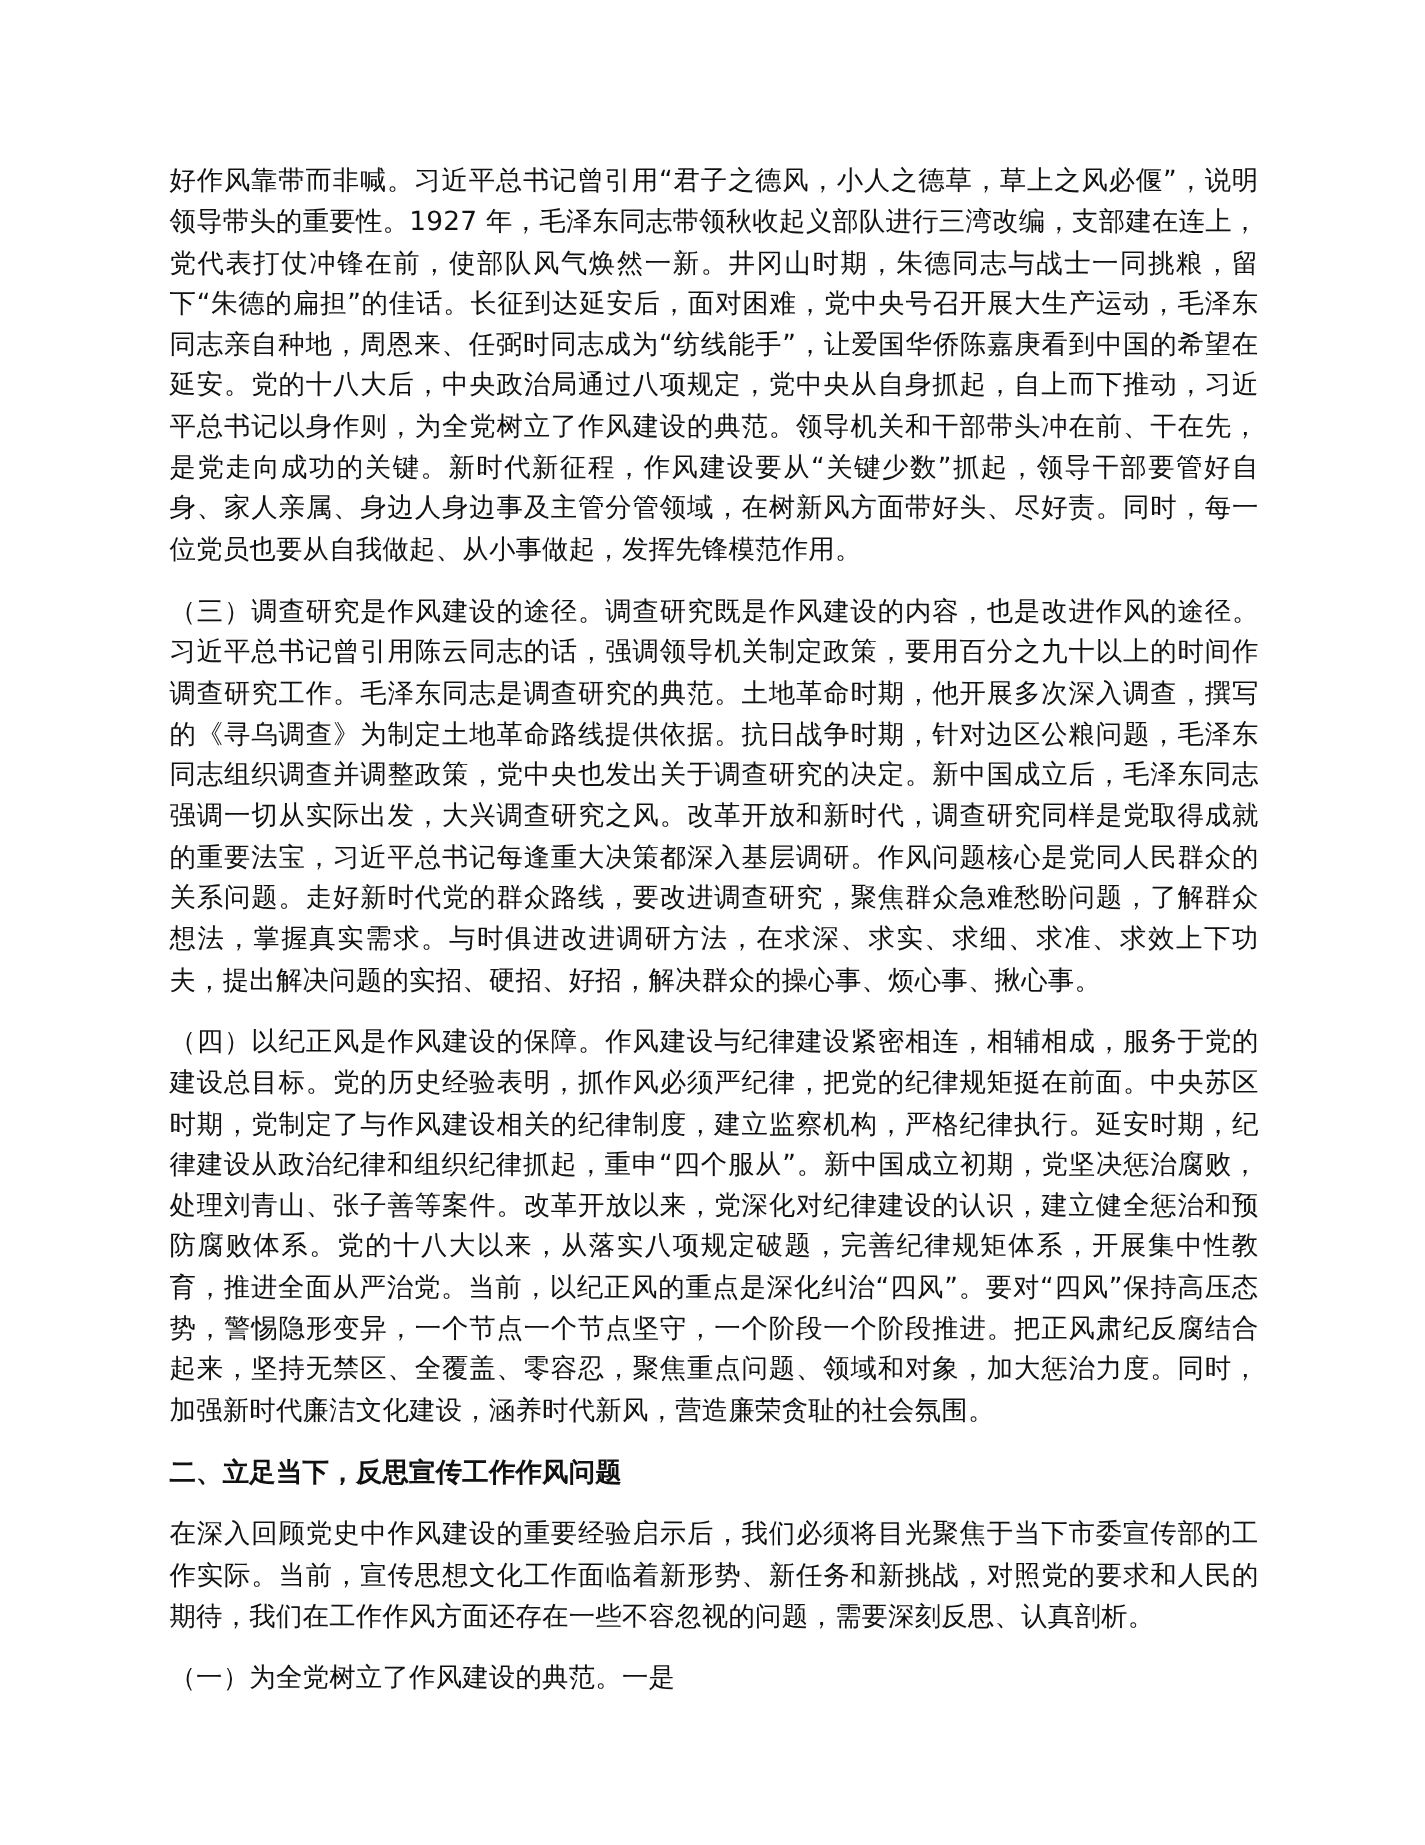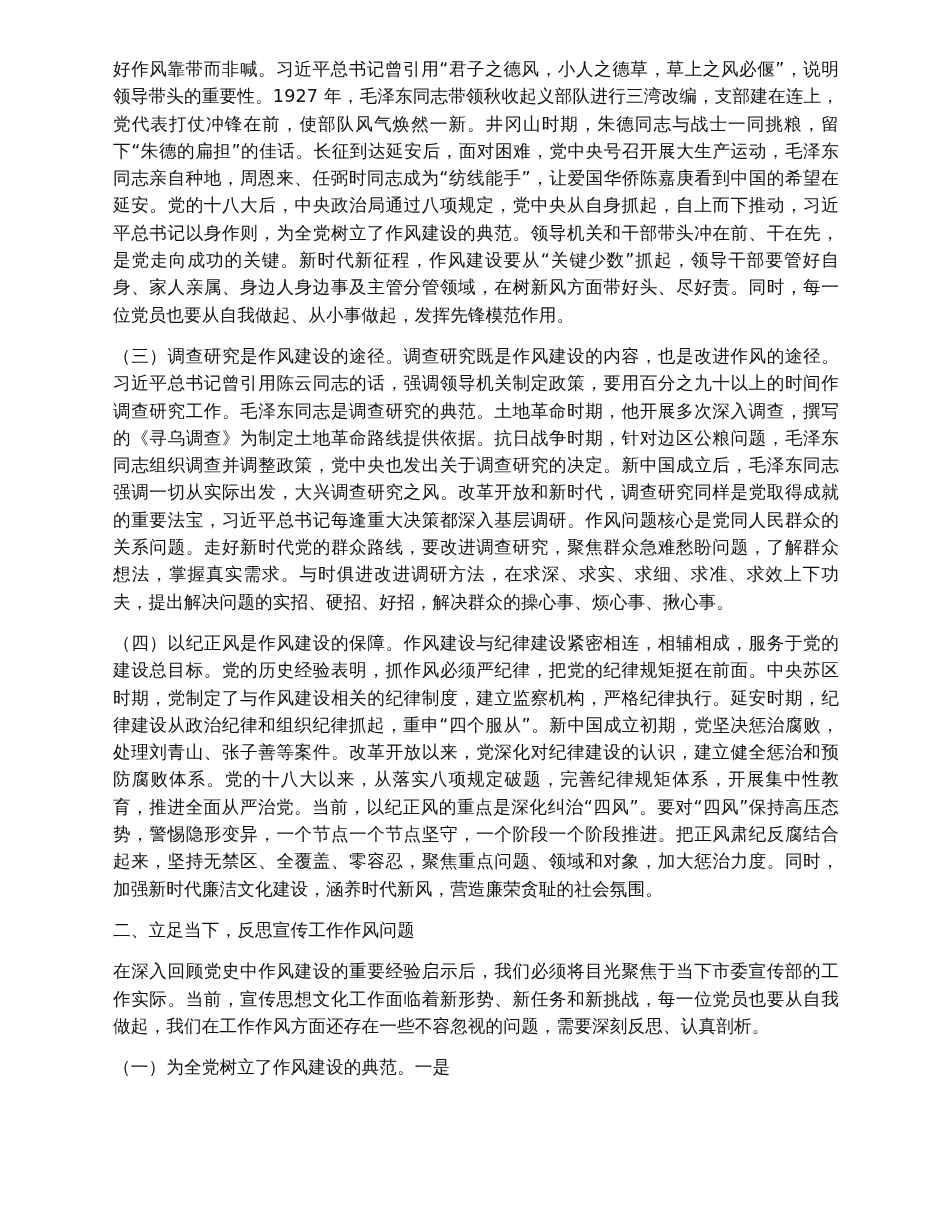--- a/index.html
+++ b/index.html
@@ -12,21 +12,21 @@
     height: 1230px;
     font-family: "DejaVu Sans", "Liberation Sans", sans-serif;
     color: #000000;
     overflow: hidden;
   }
   .page {
     width: 950px;
     height: 1230px;
     background: #ffffff;
     box-sizing: border-box;
-    padding: 56px 112px 0 113px;
+    padding: 108px 112px 0 113px;
   }
   .doc-body {
     width: 726px;
   }
   p.para {
     margin: 0 0 14px 0;
     font-size: 17.6px;
     line-height: 27.3px;
     text-align: justify;
     text-justify: inter-ideograph;
@@ -37,37 +37,38 @@
   p.para:last-child {
     margin-bottom: 0;
   }
   p.heading {
     margin: 0 0 14px 0;
     font-size: 17.6px;
     line-height: 27.3px;
     text-align: left;
     letter-spacing: 0.15px;
     color: #111111;
+    font-weight: bold;
   }
   p.tail {
     text-align: left;
   }
 </style>
 </head>
 <body>
 
 <div class="page">
   <div class="doc-body">
 
     <p class="para">好作风靠带而非喊。习近平总书记曾引用“君子之德风，小人之德草，草上之风必偃”，说明领导带头的重要性。1927 年，毛泽东同志带领秋收起义部队进行三湾改编，支部建在连上，党代表打仗冲锋在前，使部队风气焕然一新。井冈山时期，朱德同志与战士一同挑粮，留下“朱德的扁担”的佳话。长征到达延安后，面对困难，党中央号召开展大生产运动，毛泽东同志亲自种地，周恩来、任弼时同志成为“纺线能手”，让爱国华侨陈嘉庚看到中国的希望在延安。党的十八大后，中央政治局通过八项规定，党中央从自身抓起，自上而下推动，习近平总书记以身作则，为全党树立了作风建设的典范。领导机关和干部带头冲在前、干在先，是党走向成功的关键。新时代新征程，作风建设要从“关键少数”抓起，领导干部要管好自身、家人亲属、身边人身边事及主管分管领域，在树新风方面带好头、尽好责。同时，每一位党员也要从自我做起、从小事做起，发挥先锋模范作用。</p>
 
     <p class="para">（三）调查研究是作风建设的途径。调查研究既是作风建设的内容，也是改进作风的途径。习近平总书记曾引用陈云同志的话，强调领导机关制定政策，要用百分之九十以上的时间作调查研究工作。毛泽东同志是调查研究的典范。土地革命时期，他开展多次深入调查，撰写的《寻乌调查》为制定土地革命路线提供依据。抗日战争时期，针对边区公粮问题，毛泽东同志组织调查并调整政策，党中央也发出关于调查研究的决定。新中国成立后，毛泽东同志强调一切从实际出发，大兴调查研究之风。改革开放和新时代，调查研究同样是党取得成就的重要法宝，习近平总书记每逢重大决策都深入基层调研。作风问题核心是党同人民群众的关系问题。走好新时代党的群众路线，要改进调查研究，聚焦群众急难愁盼问题，了解群众想法，掌握真实需求。与时俱进改进调研方法，在求深、求实、求细、求准、求效上下功夫，提出解决问题的实招、硬招、好招，解决群众的操心事、烦心事、揪心事。</p>
 
     <p class="para">（四）以纪正风是作风建设的保障。作风建设与纪律建设紧密相连，相辅相成，服务于党的建设总目标。党的历史经验表明，抓作风必须严纪律，把党的纪律规矩挺在前面。中央苏区时期，党制定了与作风建设相关的纪律制度，建立监察机构，严格纪律执行。延安时期，纪律建设从政治纪律和组织纪律抓起，重申“四个服从”。新中国成立初期，党坚决惩治腐败，处理刘青山、张子善等案件。改革开放以来，党深化对纪律建设的认识，建立健全惩治和预防腐败体系。党的十八大以来，从落实八项规定破题，完善纪律规矩体系，开展集中性教育，推进全面从严治党。当前，以纪正风的重点是深化纠治“四风”。要对“四风”保持高压态势，警惕隐形变异，一个节点一个节点坚守，一个阶段一个阶段推进。把正风肃纪反腐结合起来，坚持无禁区、全覆盖、零容忍，聚焦重点问题、领域和对象，加大惩治力度。同时，加强新时代廉洁文化建设，涵养时代新风，营造廉荣贪耻的社会氛围。</p>
 
     <p class="heading">二、立足当下，反思宣传工作作风问题</p>
 
-    <p class="para">在深入回顾党史中作风建设的重要经验启示后，我们必须将目光聚焦于当下市委宣传部的工作实际。当前，宣传思想文化工作面临着新形势、新任务和新挑战，每一位党员也要从自我做起，我们在工作作风方面还存在一些不容忽视的问题，需要深刻反思、认真剖析。</p>
+    <p class="para">在深入回顾党史中作风建设的重要经验启示后，我们必须将目光聚焦于当下市委宣传部的工作实际。当前，宣传思想文化工作面临着新形势、新任务和新挑战，对照党的要求和人民的期待，我们在工作作风方面还存在一些不容忽视的问题，需要深刻反思、认真剖析。</p>
 
     <p class="para tail">（一）为全党树立了作风建设的典范。一是</p>
 
   </div>
 </div>
 
 </body></html>

